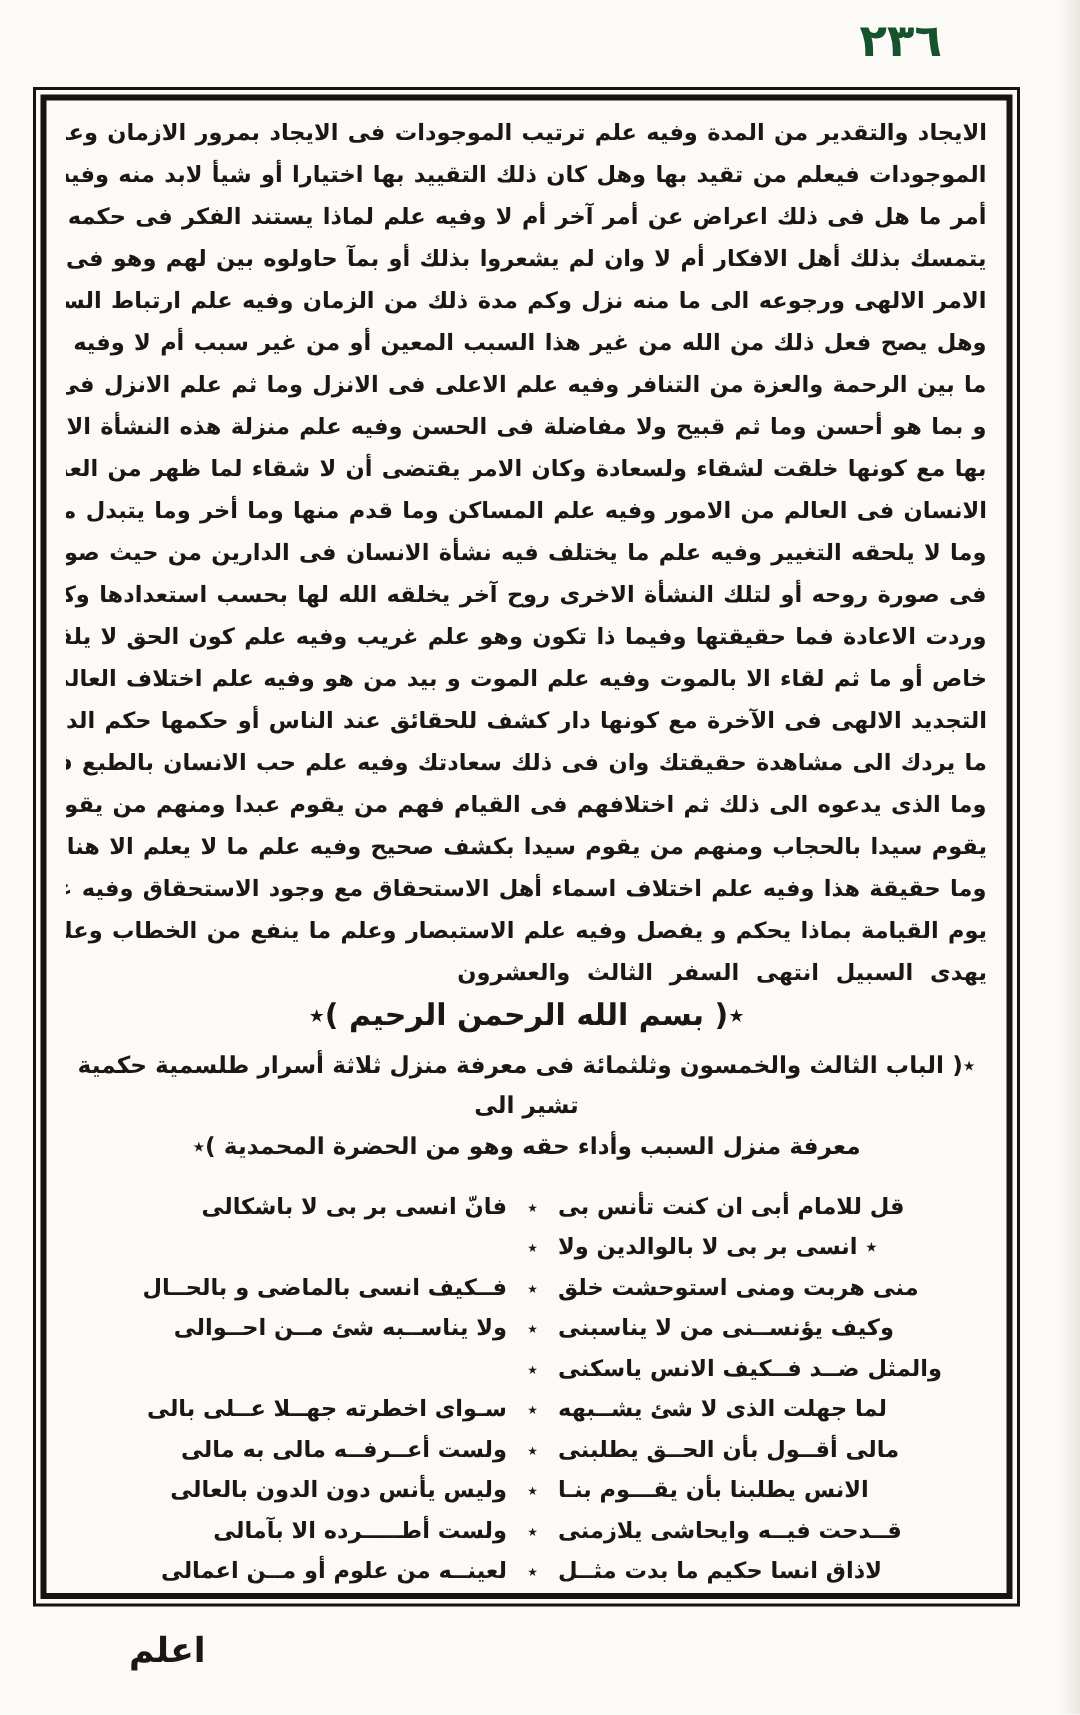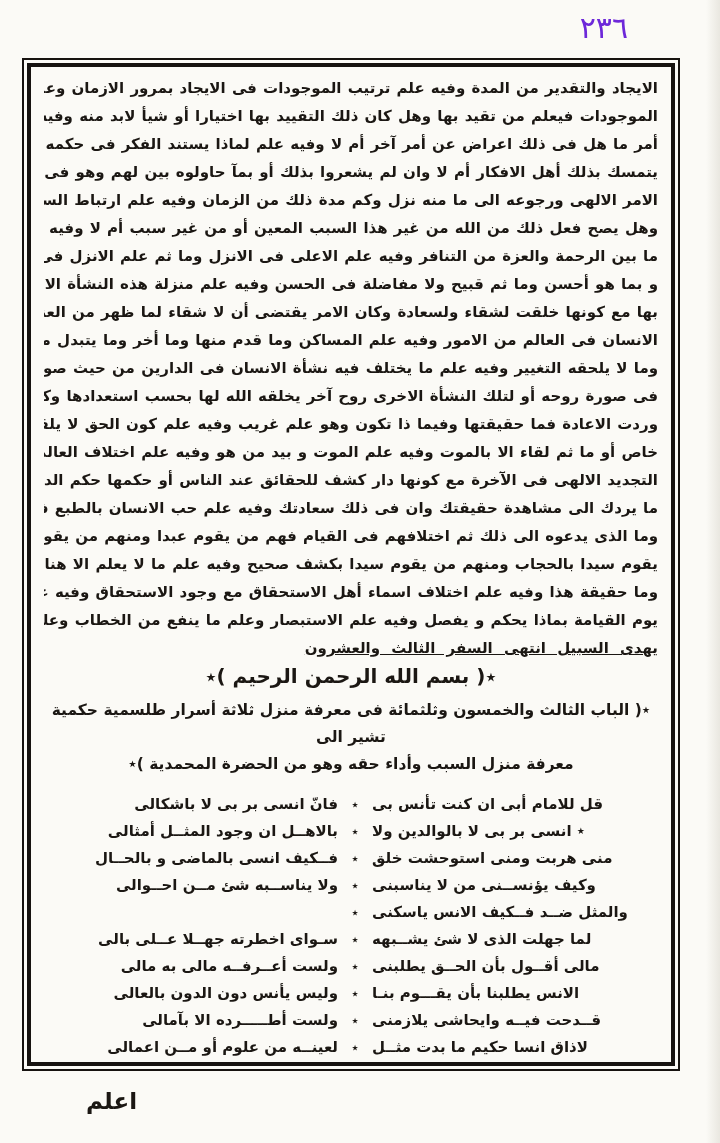--- a/index.html
+++ b/index.html
@@ -5,41 +5,41 @@
   html,body{margin:0;padding:0;}
   body{
     width:720px;height:1143px;position:relative;overflow:hidden;
     background:linear-gradient(to left,#e9e7e0 0px,#fbfaf6 14px,#fbfaf6 100%);
     font-family:"DejaVu Sans",sans-serif;
     color:#1b1713;
     direction:rtl;
   }
   .page-number{
     position:absolute;top:10px;right:92px;
-    font-size:30px;font-weight:normal;letter-spacing:1px;color:#6d28d9;
+    font-size:30px;font-weight:bold;letter-spacing:1px;color:#14532d;
   }
   .frame-outer{
     position:absolute;left:22px;top:58px;width:658px;height:1013px;
     border:2px solid #171310;box-sizing:border-box;padding:3px;
     background:#fbfaf6;
   }
   .frame-inner{
     width:100%;height:100%;box-sizing:border-box;
     border:4px solid #171310;
     padding:7px 13px 0 13px;
     overflow:hidden;
   }
   .body-text{width:100%;}
   .tline{
     font-size:15px;font-weight:bold;line-height:28px;height:28px;
     text-align:justify;text-align-last:justify;
     white-space:nowrap;overflow:hidden;
     word-spacing:1px;
   }
-  .tline.last{text-align-last:right;word-spacing:6px;text-decoration:underline;}
+  .tline.last{text-align-last:right;word-spacing:6px;}
   .basmala{
     margin-top:2px;text-align:center;
     font-size:20px;font-weight:bold;
   }
   .heading{margin-top:9px;}
   .heading div{
     text-align:center;font-size:15.5px;font-weight:bold;line-height:27px;
   }
   .poem{margin-top:13px;}
   .verse-row{
@@ -98,21 +98,20 @@
 
     <div class="poem">
       <div class="verse-row">
         <span class="hemi first">قل للامام أبى ان كنت تأنس بى</span>
         <span class="sep">٭</span>
         <span class="hemi second">فانّ انسى بر بى لا باشكالى</span>
       </div>
       <div class="verse-row">
         <span class="hemi first">٭    انسى بر بى لا بالوالدين ولا</span>
         <span class="sep">٭</span>
-        <span class="hemi second">بالاهــل ان وجود المثــل أمثالى</span>
       </div>
       <div class="verse-row">
         <span class="hemi first">منى هربت ومنى استوحشت خلق</span>
         <span class="sep">٭</span>
         <span class="hemi second">فــكيف انسى بالماضى و بالحــال</span>
       </div>
       <div class="verse-row">
         <span class="hemi first">وكيف يؤنســنى من لا يناسبنى</span>
         <span class="sep">٭</span>
         <span class="hemi second">ولا يناســبه شئ مــن احــوالى</span>

